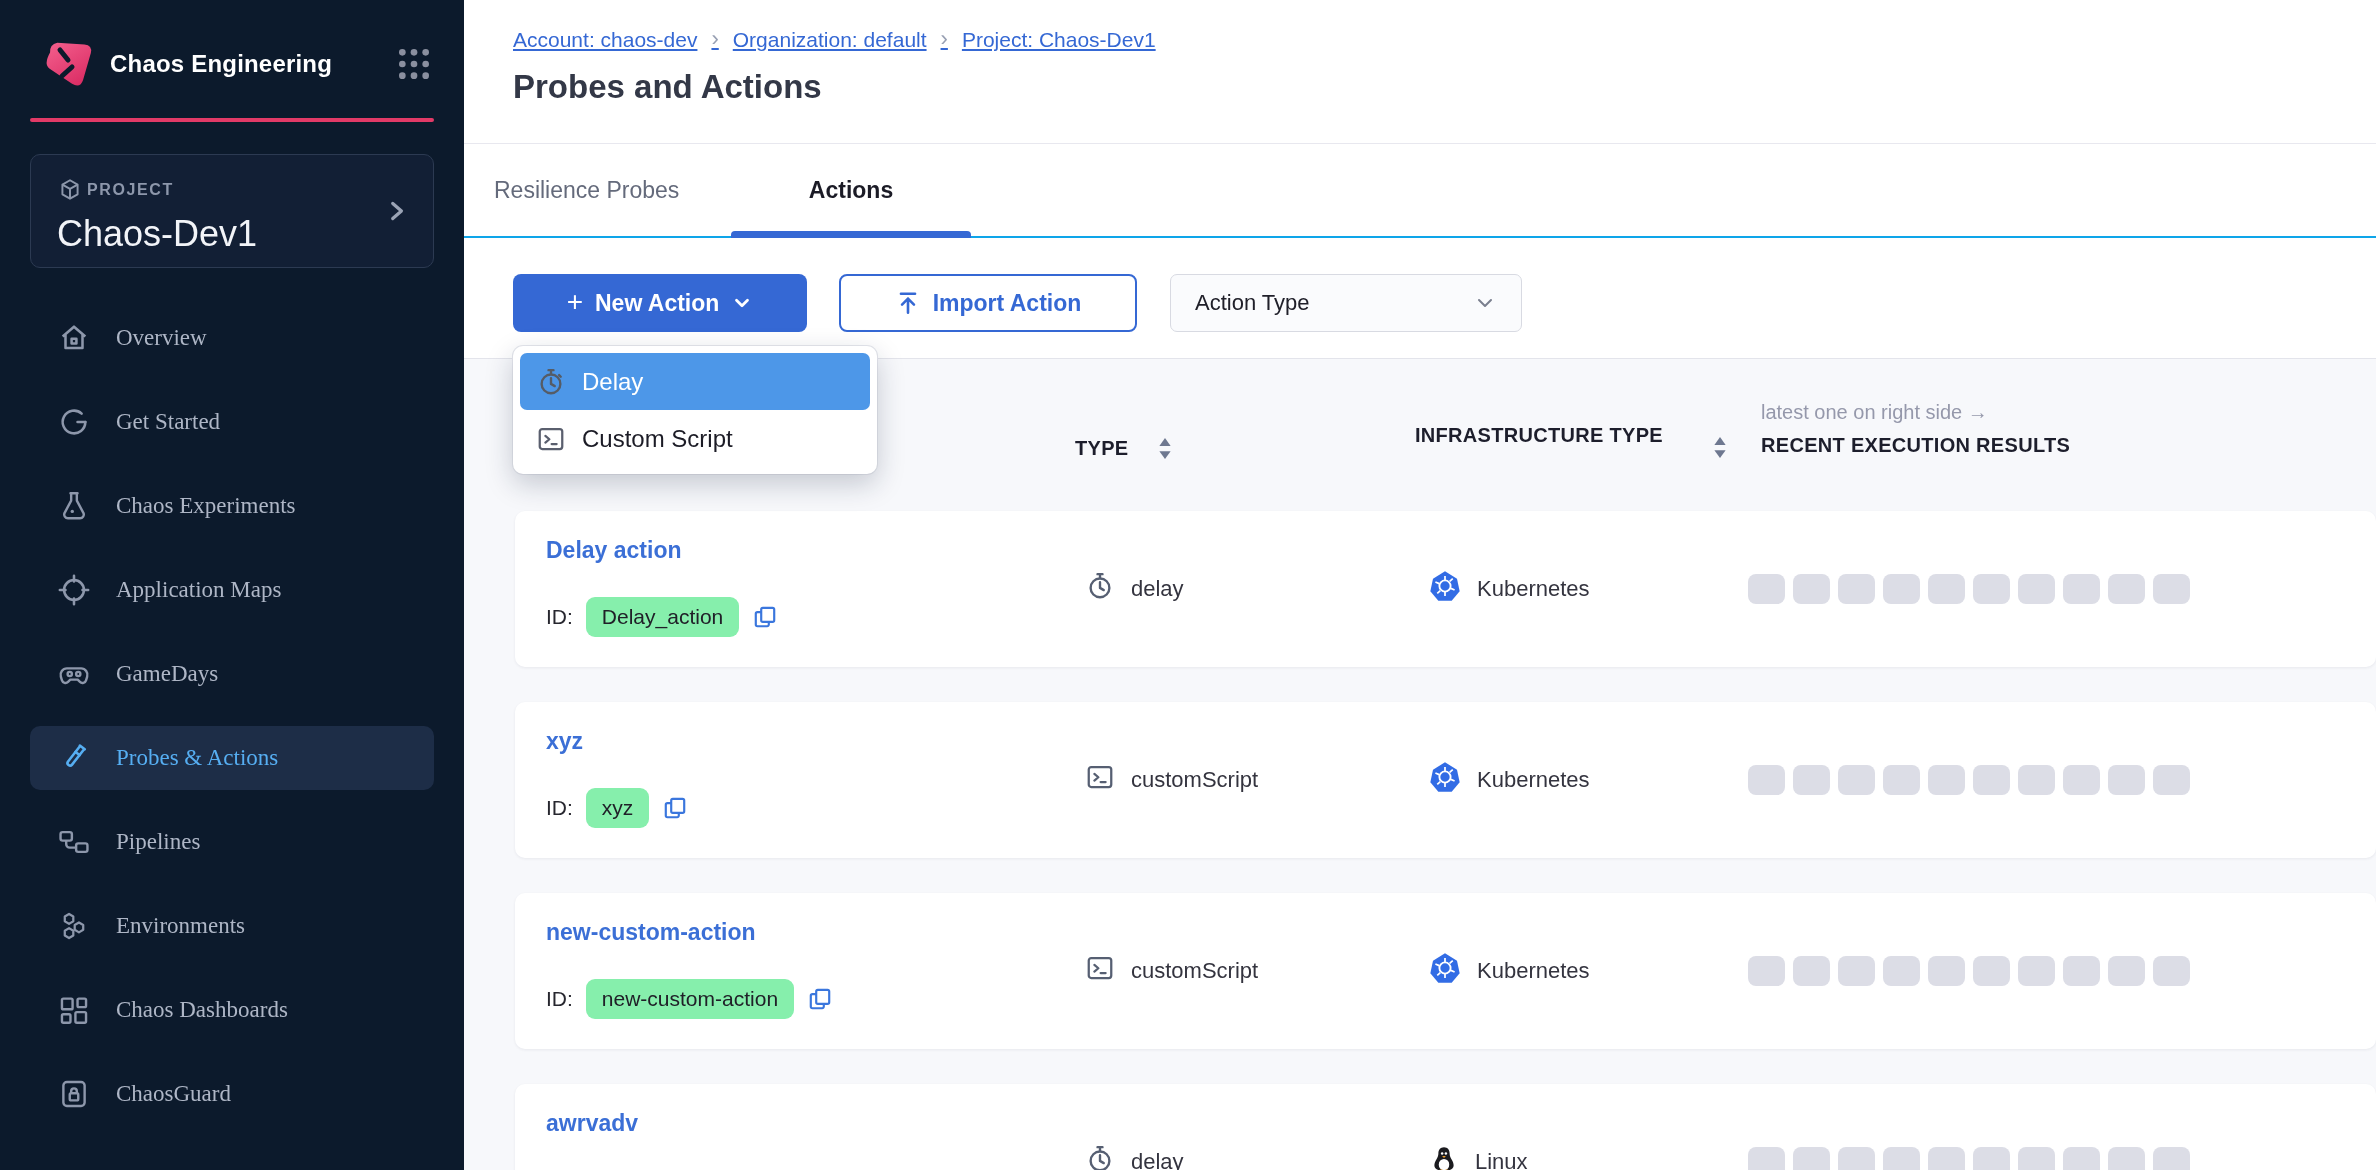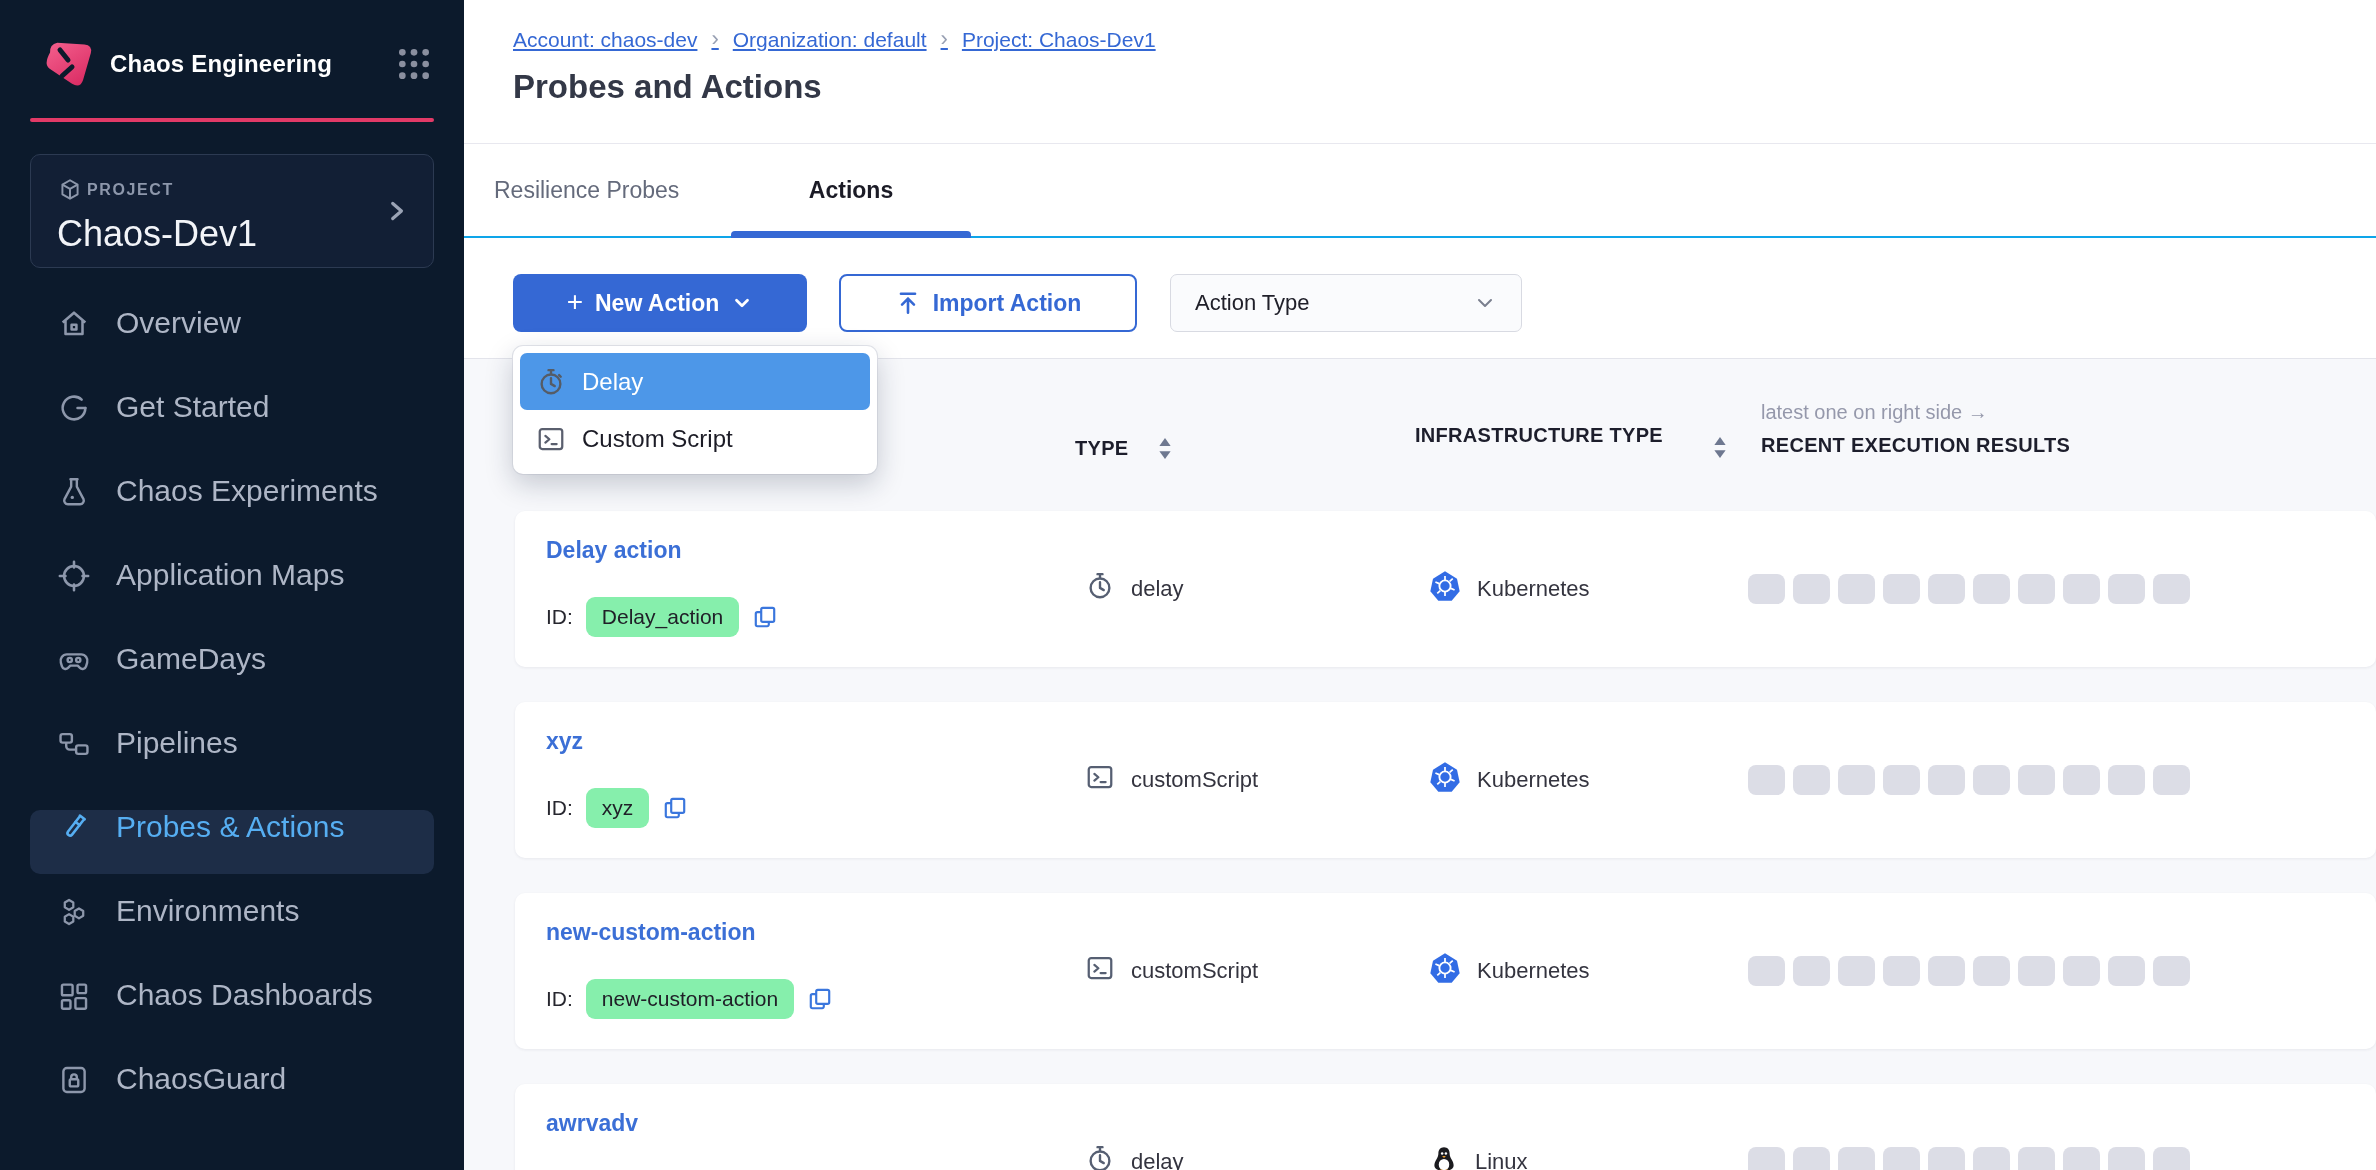--- a/index.html
+++ b/index.html
@@ -16,22 +16,22 @@
   .pink-divider { height:4px; background:#e23a67; margin:26px 30px 0 30px; border-radius:2px; }
 
   .project-card { margin:32px 30px 0 30px; height:114px; background:#121f35;
     border:1px solid #2c3a52; border-radius:10px; position:relative; cursor:pointer; padding:22px 26px; }
   .proj-top { display:flex; align-items:center; gap:4px; }
   .proj-label { color:#8d97ab; font-size:16px; font-weight:700; letter-spacing:1.6px; }
   .proj-name { color:#f2f4f8; font-size:36px; margin-top:10px; }
   .proj-chevron { position:absolute; right:24px; top:50%; transform:translateY(-50%); }
 
   .nav { margin:38px 30px 0 30px; }
-  .nav-item { height:64px; margin-bottom:20px; display:flex; align-items:flex-start;
-    padding-left:26px; border-radius:10px; color:#aeb6c6; font-size:30px; cursor:pointer; }
+  .nav-item { height:64px; margin-bottom:20px; display:flex; align-items:center;
+    padding-left:26px; border-radius:10px; color:#aeb6c6; font-size:23px; cursor:pointer;font-family:Liberation Serif, serif; }
   .nav-item .nicon { width:36px; height:36px; display:flex; align-items:center; justify-content:center;
     color:#8d97ab; flex:0 0 auto; }
   .nav-item .nlabel { margin-left:24px; }
   .nav-item.active { background:#1d2d47; color:#56aef2; }
   .nav-item.active .nicon { color:#56aef2; }
 
   
   .main { position:relative; width:1912px; height:100%; background:#fff; }
 
   .page-header { height:144px; border-bottom:1px solid #e8e8ef; padding:26px 0 0 49px; }
@@ -185,40 +185,40 @@
       <div class="nav-item">
         <span class="nicon">
           <svg width="34" height="34" viewBox="0 0 24 24" fill="none" stroke="currentColor" stroke-width="1.7" stroke-linecap="round" stroke-linejoin="round">
               <path d="M7 8h10a4.5 4.5 0 0 1 4.3 5.8l-.8 2.7a2.6 2.6 0 0 1-4.3 1.1L14.6 16H9.4l-1.6 1.6a2.6 2.6 0 0 1-4.3-1.1l-.8-2.7A4.5 4.5 0 0 1 7 8z"></path>
               <circle cx="9" cy="12" r="1.5"></circle>
               <circle cx="15" cy="12" r="1.5"></circle>
             </svg>
         </span>
         <span class="nlabel">GameDays</span>
       </div>
-      <div class="nav-item">
-        <span class="nicon">
-          <svg width="34" height="34" viewBox="0 0 24 24" fill="none" stroke="currentColor" stroke-width="1.7" stroke-linejoin="round">
-              <rect x="2.5" y="5" width="8" height="6" rx="1.5"></rect>
-              <rect x="13.5" y="13" width="8" height="6" rx="1.5"></rect>
-              <path d="M6.5 11v2.5a2.5 2.5 0 0 0 2.5 2.5h4.5"></path>
-            </svg>
-        </span>
-        <span class="nlabel">Pipelines</span>
-      </div>
       <div class="nav-item active">
         <span class="nicon">
           <svg width="34" height="34" viewBox="0 0 24 24" fill="none" stroke="currentColor" stroke-width="1.8" stroke-linecap="round" stroke-linejoin="round">
               <g transform="rotate(38 12 12)">
                 <path d="M9.8 2.5h4.4M10.2 2.5v14a1.8 1.8 0 0 0 3.6 0v-14"></path>
                 <path d="M10.2 8h3.6"></path>
               </g>
             </svg>
         </span>
         <span class="nlabel">Probes &amp; Actions</span>
+      </div>
+      <div class="nav-item">
+        <span class="nicon">
+          <svg width="34" height="34" viewBox="0 0 24 24" fill="none" stroke="currentColor" stroke-width="1.7" stroke-linejoin="round">
+              <rect x="2.5" y="5" width="8" height="6" rx="1.5"></rect>
+              <rect x="13.5" y="13" width="8" height="6" rx="1.5"></rect>
+              <path d="M6.5 11v2.5a2.5 2.5 0 0 0 2.5 2.5h4.5"></path>
+            </svg>
+        </span>
+        <span class="nlabel">Pipelines</span>
       </div>
       <div class="nav-item">
         <span class="nicon">
           <svg width="34" height="34" viewBox="0 0 24 24" fill="none" stroke="currentColor" stroke-width="1.6" stroke-linejoin="round">
               <path d="M8.5 3.5l3 1.8v3.4l-3 1.8-3-1.8V5.3z"></path>
               <path d="M15.5 9.5l3 1.8v3.4l-3 1.8-3-1.8v-3.4z"></path>
               <path d="M8.5 13.5l3 1.8v3.4l-3 1.8-3-1.8v-3.4z"></path>
             </svg>
         </span>
         <span class="nlabel">Environments</span>

